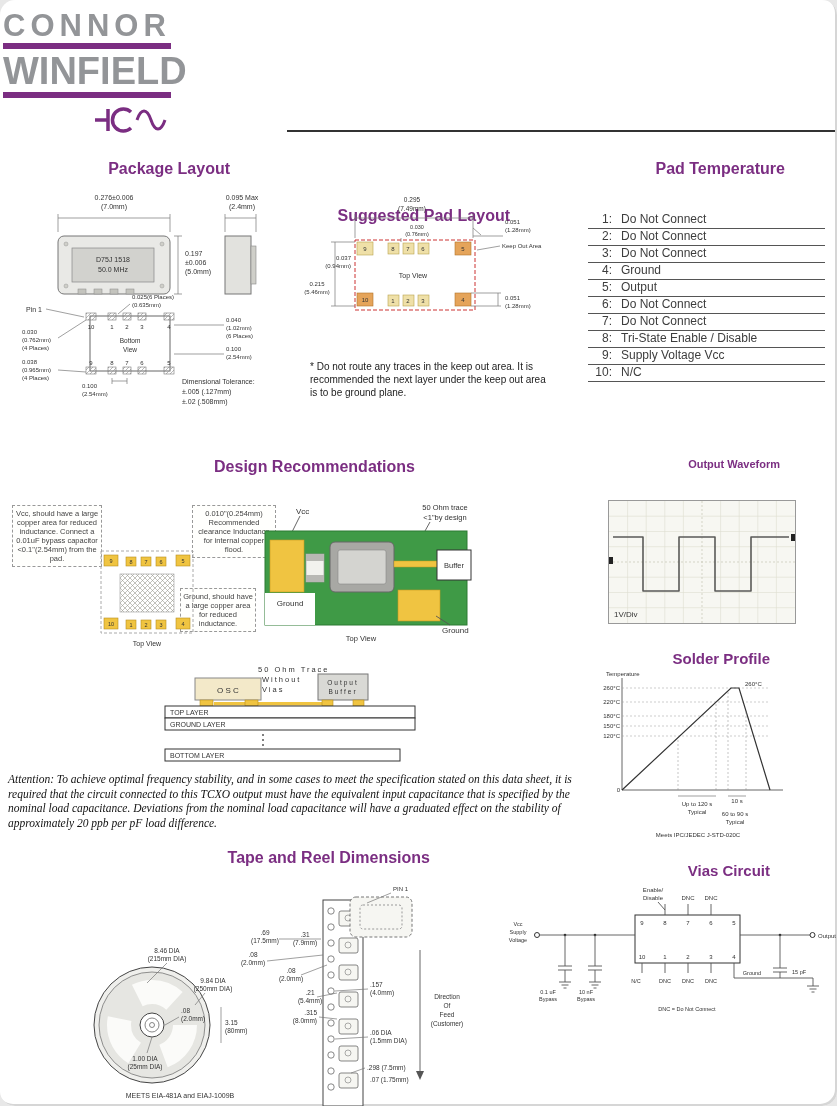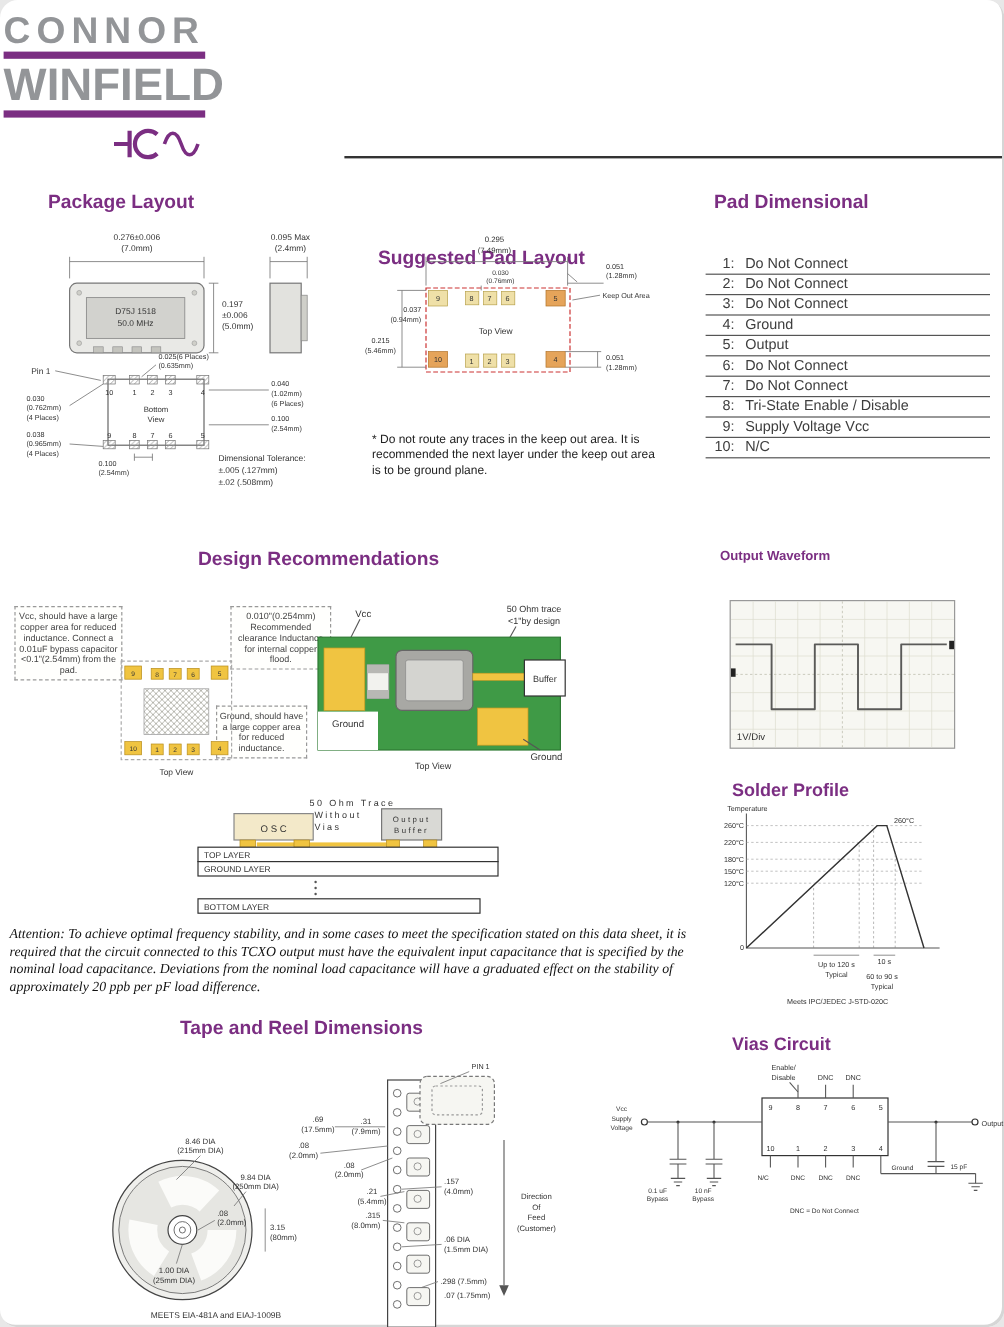--- a/index.html
+++ b/index.html
@@ -1,19 +1,19 @@
 <!DOCTYPE html>
 <html><head>
 <meta charset="utf-8">
 <style>
   html,body{margin:0;padding:0;background:#e8e8e8;}
   .page{position:relative;width:837px;height:1106px;background:#ffffff;overflow:hidden;
         font-family:"Liberation Sans",sans-serif;box-shadow:inset -2px -2px 0 #d6d6d6;border-radius:15px;}
   .abs{position:absolute;}
-  .h-purple{position:absolute;color:#7b2e82;font-weight:bold;text-align:left;font-size:16px;}
+  .h-purple{position:absolute;color:#7b2e82;font-weight:bold;text-align:right;font-size:16px;}
   
   .logo-word{font-weight:800;color:#939598;line-height:1;display:block;}
   .logo-bar{height:6px;background:#7b2e82;width:168px;margin:2px 0 3px 0;}
   
   .pc-row{display:flex;border-bottom:1px solid #555;font-size:12px;color:#3d3d3d;height:16px;line-height:15px;}
   .pc-num{width:24px;text-align:right;padding-right:9px;}
   .pc-label{flex:1;}
   
   .note-box{position:absolute;border:1px dashed #999;background:#fffffd;font-size:7.5px;line-height:9px;
             color:#444;text-align:center;padding:3px 2px;}
@@ -49,21 +49,21 @@
       <path d="M2,16 H15 M15,5 V27" stroke="#7b2e82" stroke-width="3.5" fill="none"></path>
       <path d="M38,8 A11,11 0 1 0 38,24" stroke="#7b2e82" stroke-width="3.5" fill="none"></path>
       <path d="M44,16 C48,4 54,4 58,16 C62,28 68,28 72,16" stroke="#7b2e82" stroke-width="3" fill="none"></path>
     </svg>
   </div>
 
   <div class="abs" style="left:287px;top:130px;width:548px;height:1.5px;background:#333;"></div>
 
   <div class="h-purple" style="left:40px;top:160px;width:190px;">Package Layout</div>
   <div class="h-purple" style="left:315px;top:160px;width:195px;margin-top:47px;">Suggested Pad Layout</div>
-  <div class="h-purple" style="left:595px;top:160px;width:190px;">Pad Dimensional</div>
+  <div class="h-purple" style="left:595px;top:160px;width:190px;">Pad Temperature</div>
 
   <svg class="abs" style="left:20px;top:188px;" width="270" height="225" viewBox="0 0 270 225">
     <defs>
       <pattern id="h1" width="4" height="4" patternUnits="userSpaceOnUse">
         <path d="M0,4 L4,0" stroke="#999" stroke-width="0.7"></path>
       </pattern>
     </defs>
 
     <text class="t7 mid" x="94" y="12">0.276±0.006</text>
     <text class="t7 mid" x="94" y="21">(7.0mm)</text>

